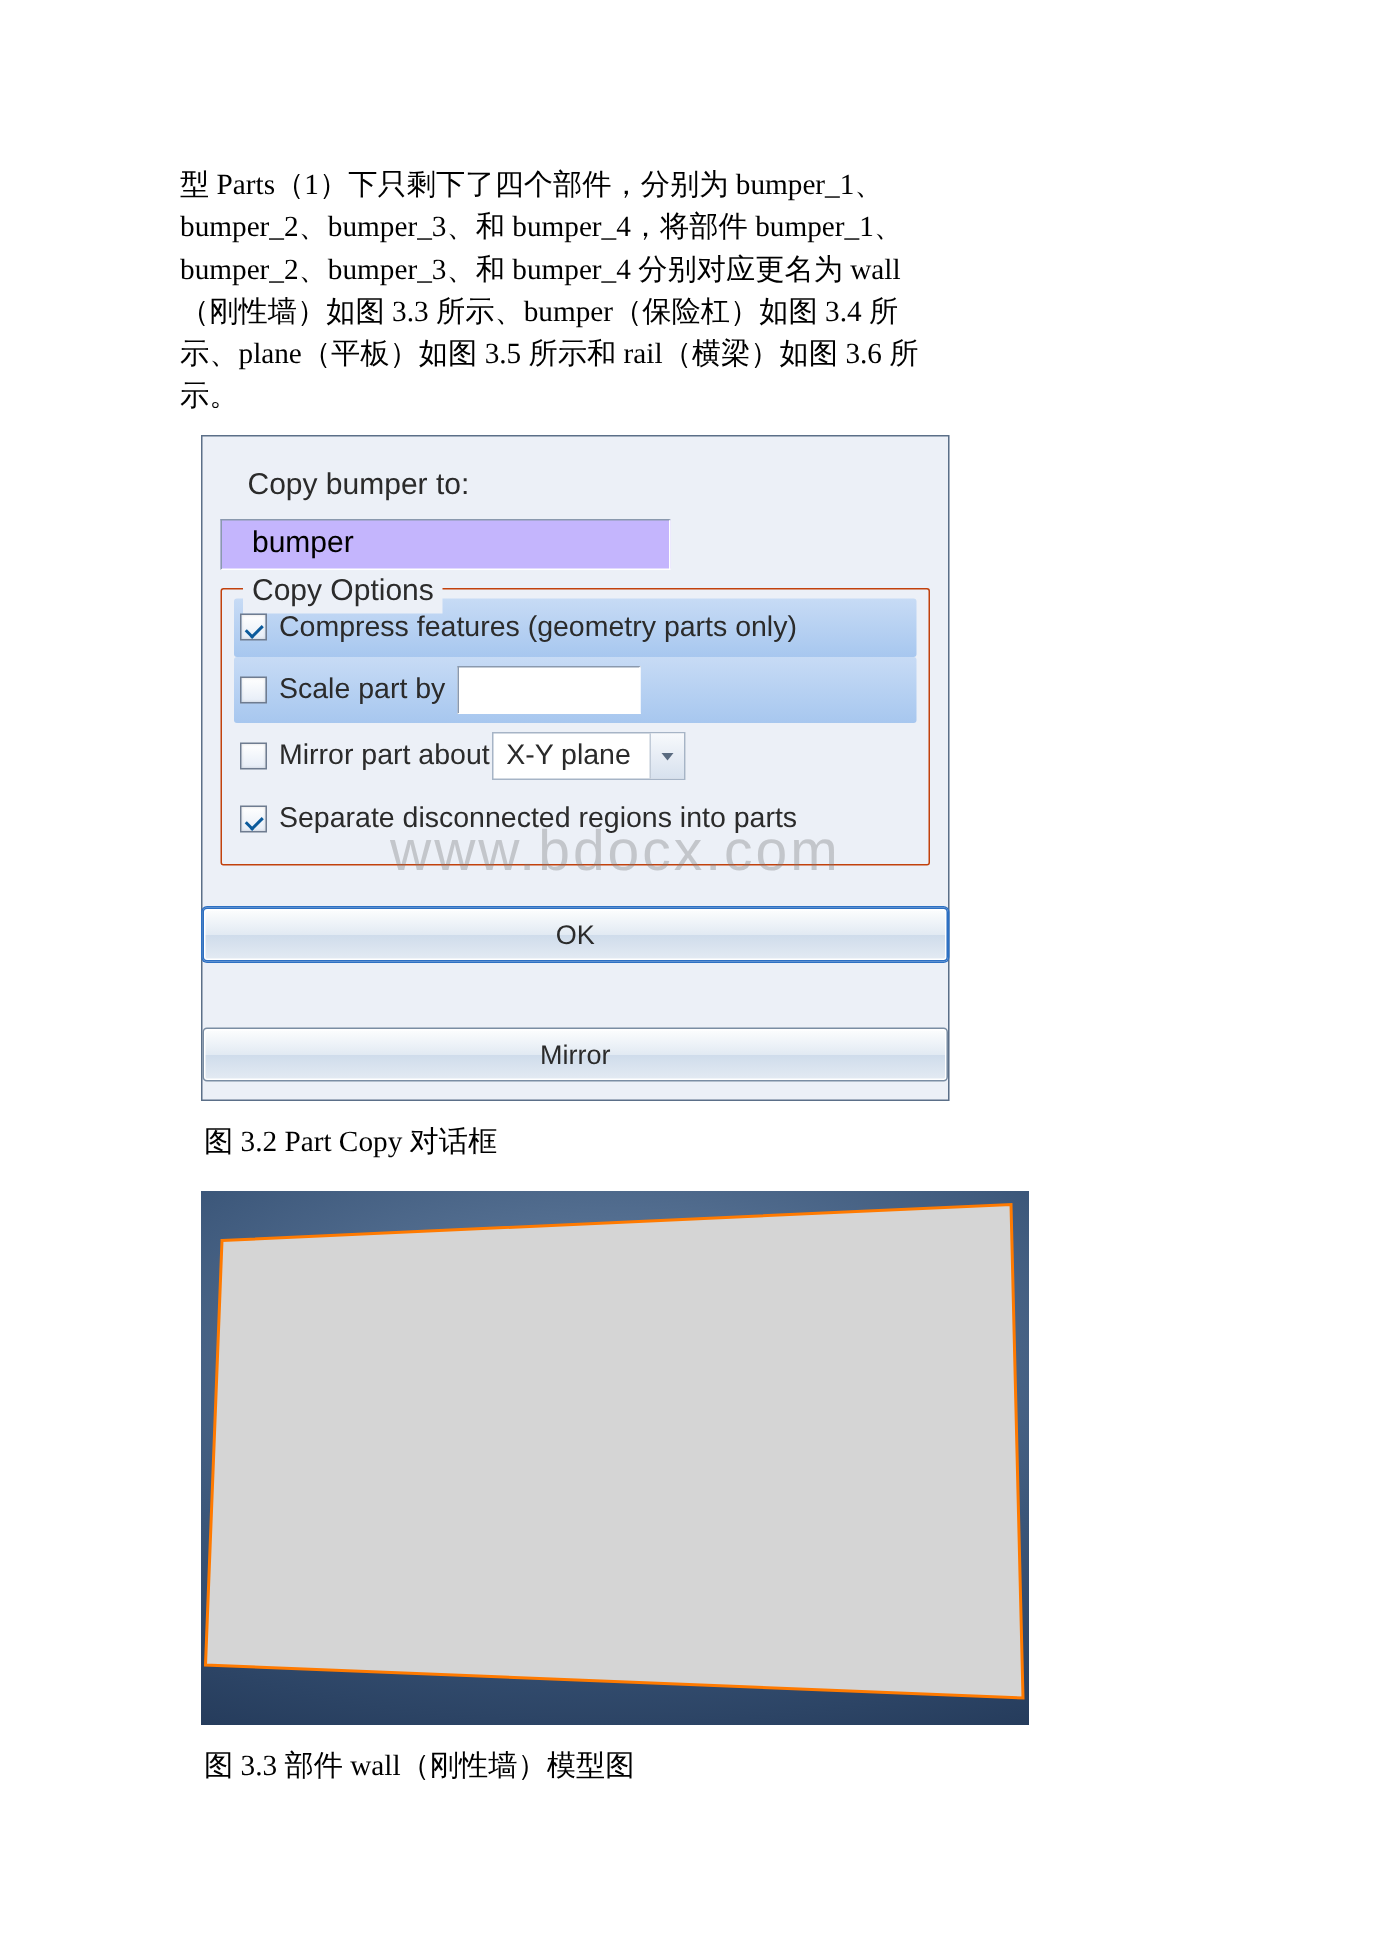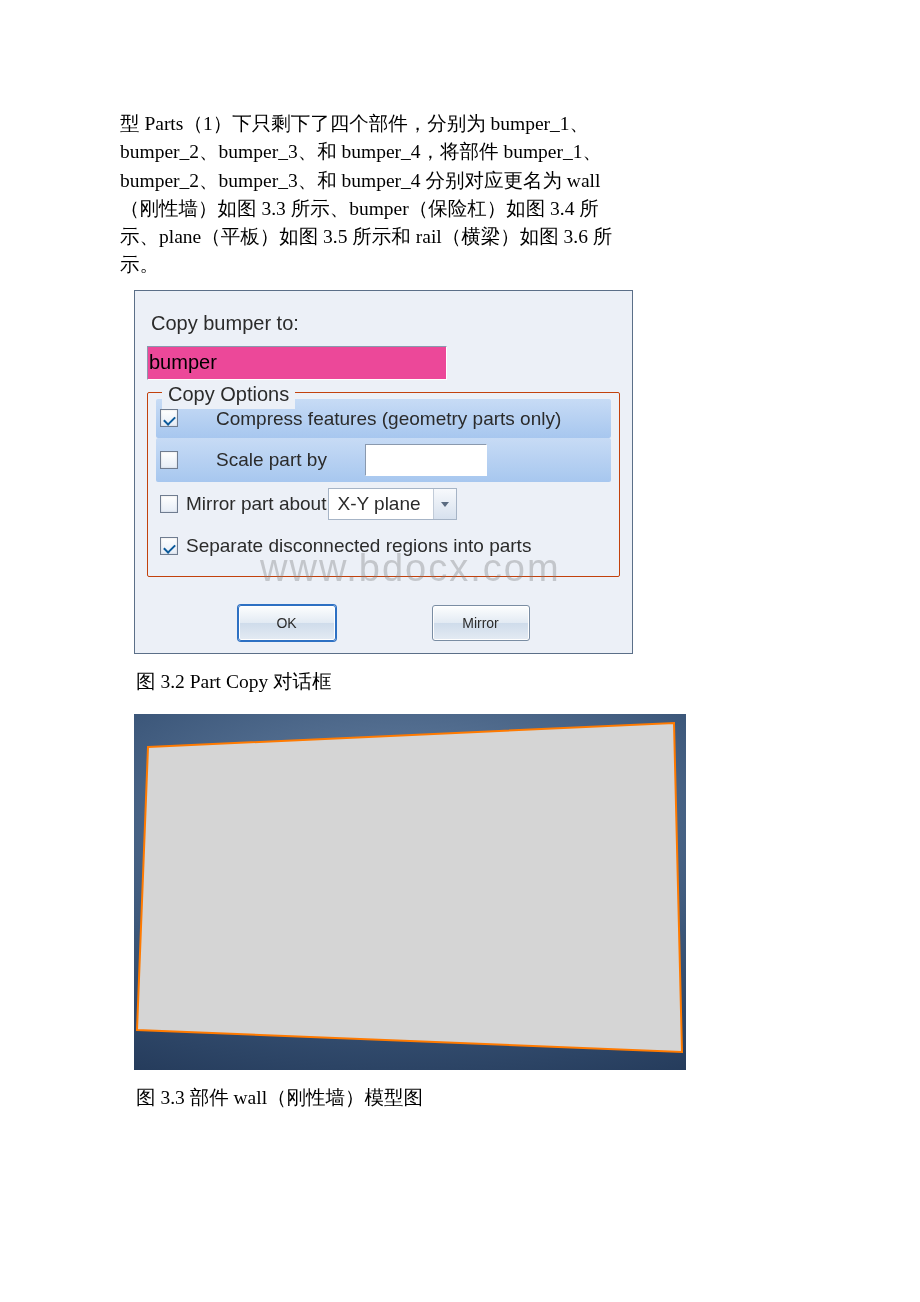--- a/index.html
+++ b/index.html
@@ -46,30 +46,30 @@
   .title-icon::before { width: 16px; height: 3px; transform: translate(-50%,-50%); }
   .title-icon::after  { width: 3px; height: 16px; transform: translate(-50%,-50%); }
   .title-text { font-size: 21px; }
   .close-x {
     position: absolute; right: 10px; top: 1px;
     font-size: 23px; font-weight: bold; color: #fff;
     font-family: Arial, sans-serif;
   }
 
   .dlg-body { padding: 10px 12px 12px 12px; font-size: 20px; }
-  .inst-label { margin: 8px 0 8px 4px; }
+  .inst-label { margin: 8px 0 8px 18px; }
 
   .text-input {
     width: 300px; height: 34px;
     border-top: 1px solid #8a99ae;
     border-left: 1px solid #8a99ae;
     border-right: 1px solid #fff;
     border-bottom: 1px solid #fff;
-    background: #ec4899;
-    padding: 0 1px;
+    background: #c4b5fd;
+    padding: 0 20px;
     font-size: 20px;
     font-family: inherit;
     box-sizing: border-box;
     outline: none;
   }
 
   .group {
     margin-top: 12px;
     border: 1px solid #c2410c;
     border-radius: 2px;
@@ -85,21 +85,20 @@
   }
 
   .optrow {
     display: flex; align-items: center;
     padding: 6px 4px;
     font-size: 19px;
   }
   .highlight {
     background: linear-gradient(to bottom, #c7dbf5 0%, #a7c7ef 100%);
     border-radius: 2px;
-    gap: 30px;
   }
 
   .cb {
     width: 16px; height: 16px;
     border: 1px solid #6f7c90;
     background: linear-gradient(to bottom, #fff, #e6edf7);
     box-shadow: inset 0 0 2px rgba(0,0,0,.15);
     margin-right: 8px;
     position: relative;
     flex: 0 0 auto;
@@ -134,23 +133,24 @@
     display: flex; align-items: center; justify-content: center;
   }
   .combo-btn::after {
     content: ""; width: 0; height: 0;
     border-left: 4px solid transparent;
     border-right: 4px solid transparent;
     border-top: 5px solid #5a6b80;
   }
 
   .btnbar {
-    display: flex; justify-content: center; gap: 96px;
+    display: flex; justify-content: center; gap: 44px;
     padding: 16px 0 12px 0;
-    font-size: 14px;
+    font-size: 18px;
+    flex-direction: column;
   }
   .btn {
     min-width: 96px; height: 34px;
     display: flex; align-items: center; justify-content: center;
     border: 1px solid #7a8da3;
     border-radius: 3px;
     background: linear-gradient(to bottom, #fdfefe 0%, #e2eaf3 50%, #cfdceb 51%, #e4ebf3 100%);
     box-shadow: inset 0 0 0 1px #fff;
   }
   .btn.focus { box-shadow: inset 0 0 0 1px #fff, 0 0 0 1px #2d70c3; border-color:#2d70c3; }

